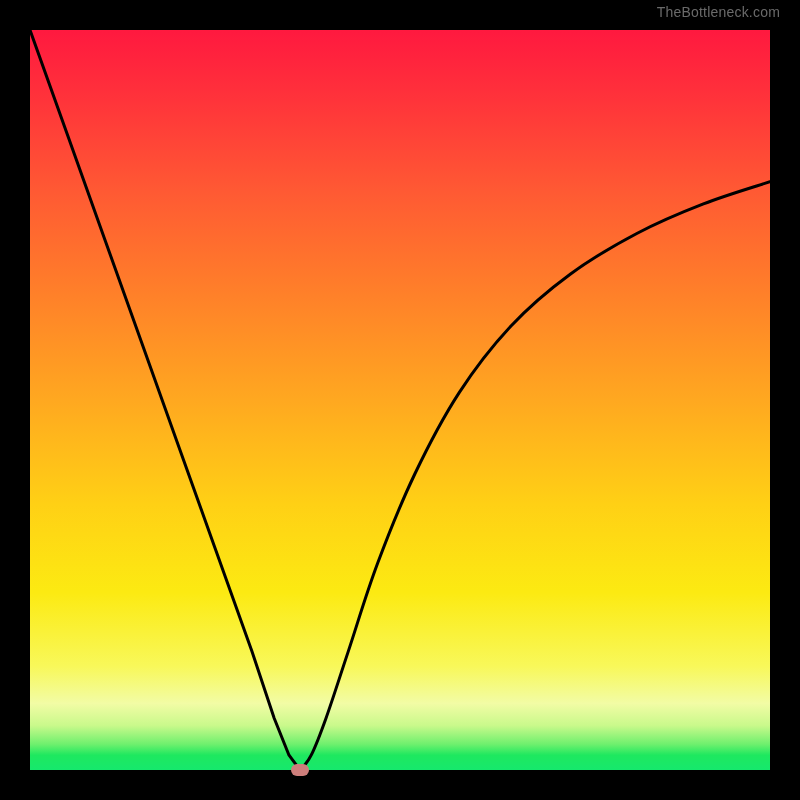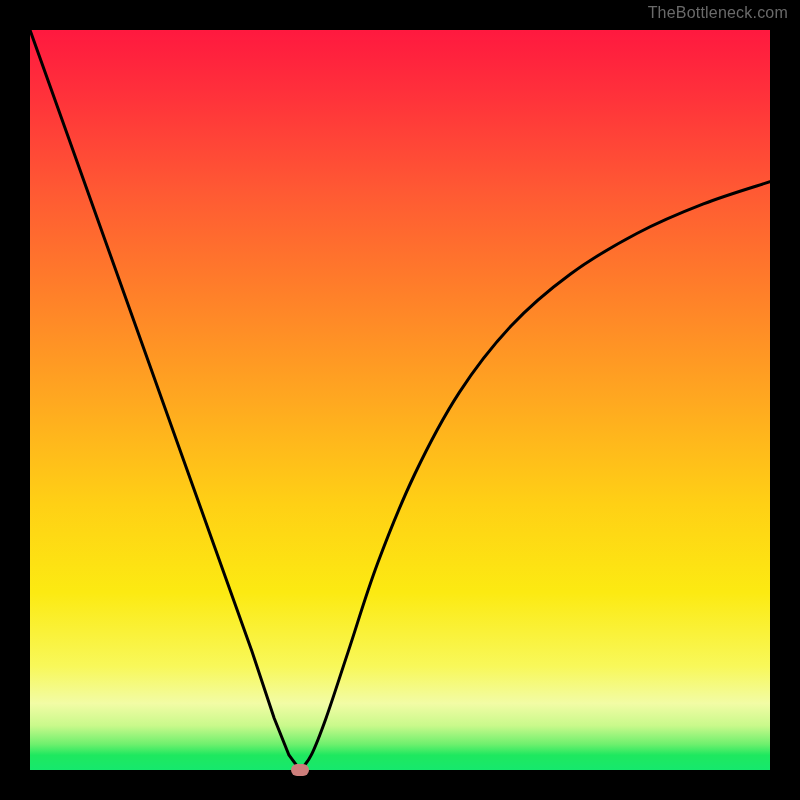--- a/index.html
+++ b/index.html
@@ -13,23 +13,23 @@
   }
   .frame {
     position: relative;
     width: 800px;
     height: 800px;
     background: #000;
   }
   .watermark {
     position: absolute;
     top: 4px;
-    right: 12px;
+    right: 20px;
     color: #6a6a6a;
-    font-size: 16px;
+    font-size: 14px;
     font-weight: 500;
     letter-spacing: 0.2px;
     user-select: none;
   }
   .plot {
     position: absolute;
     left: 30px;
     top: 30px;
     width: 740px;
     height: 740px;

